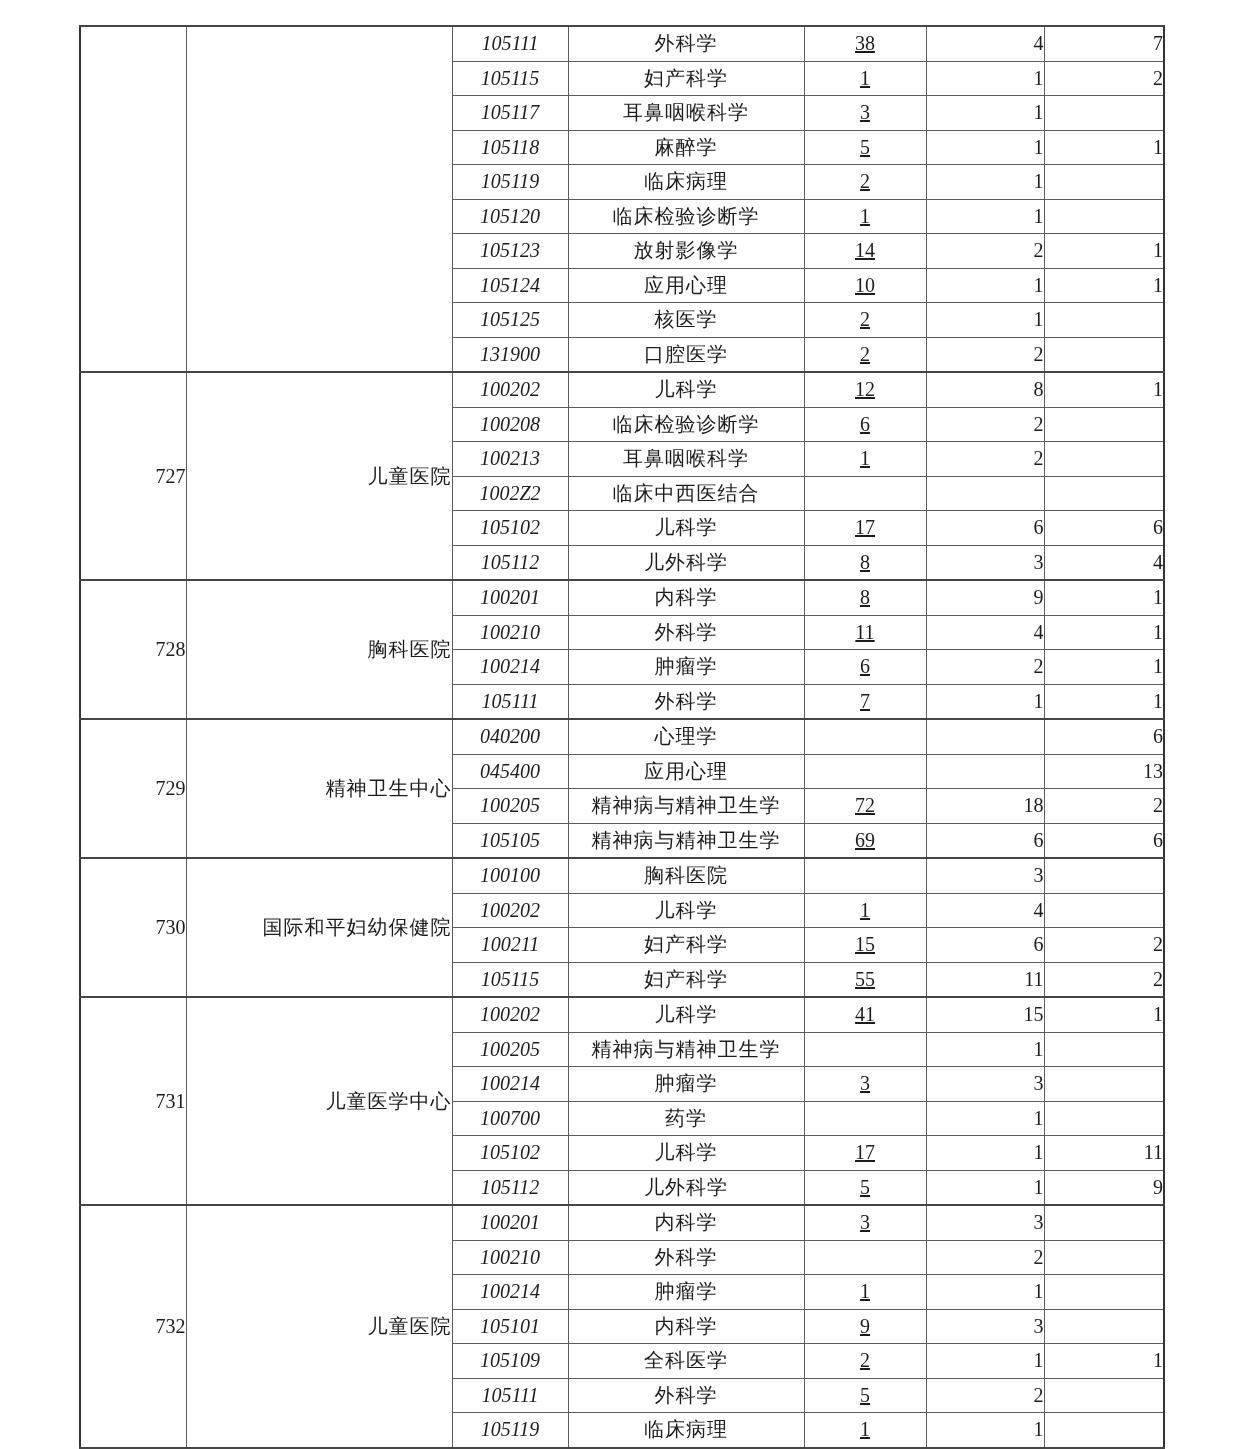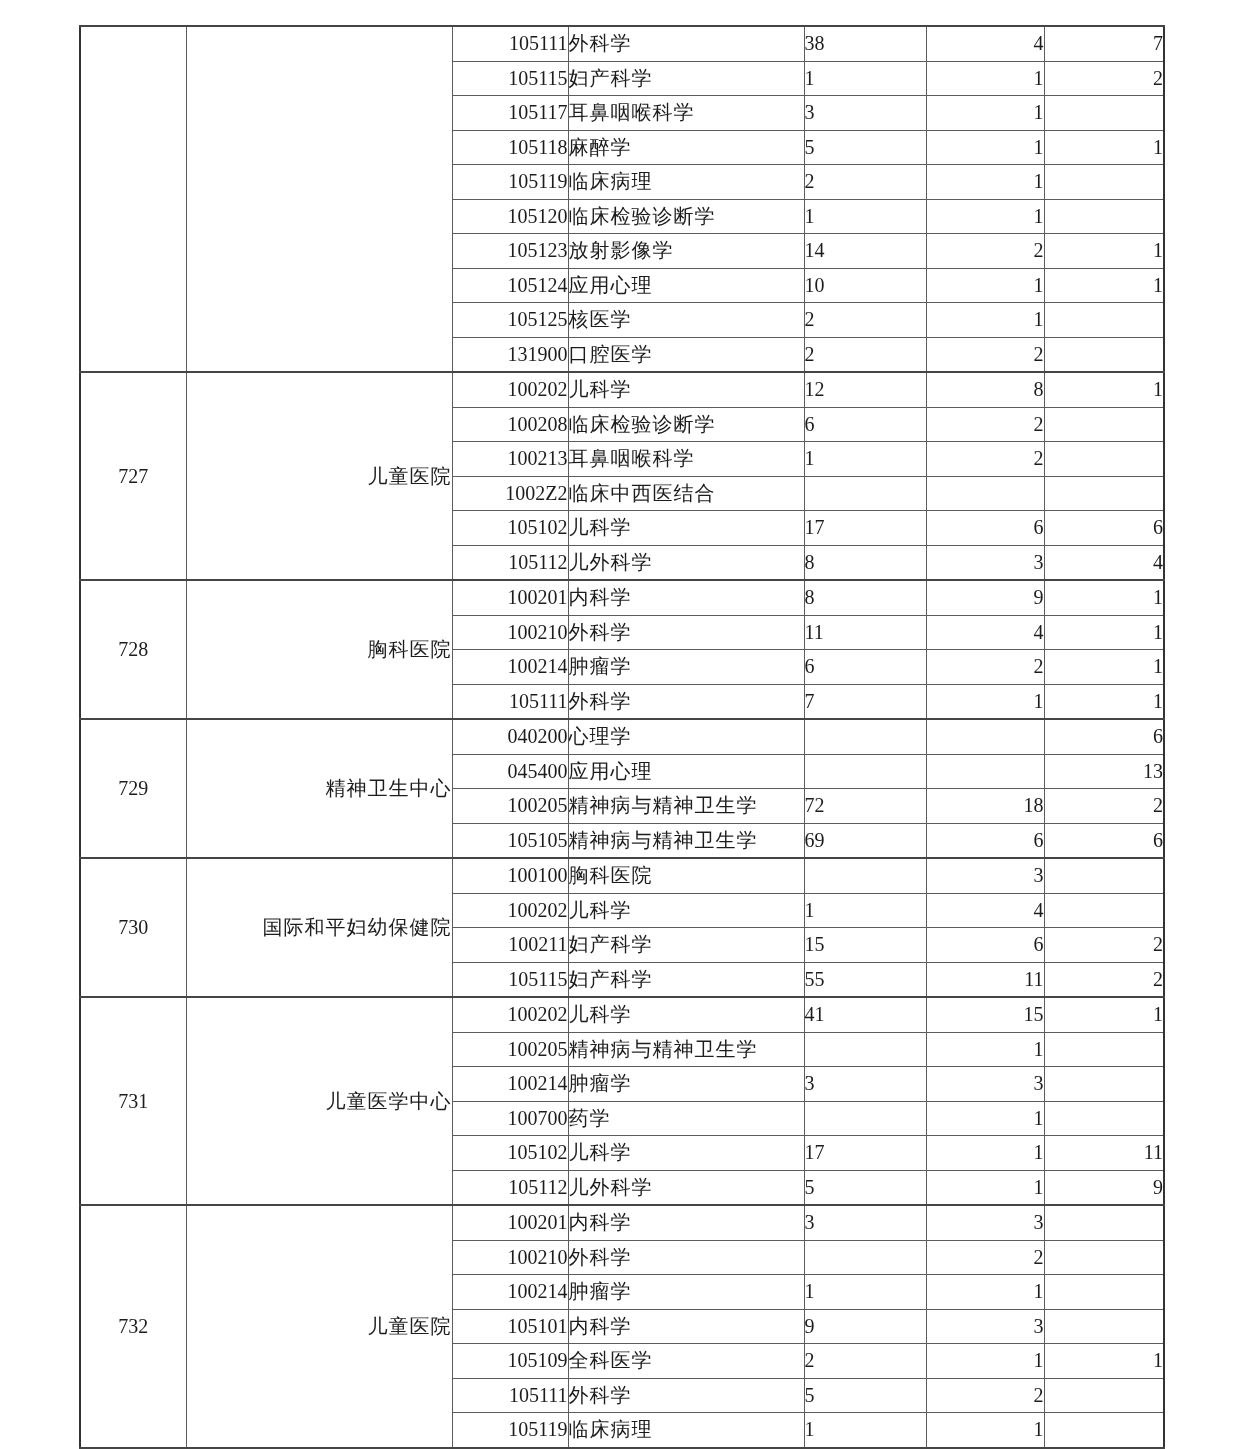--- a/index.html
+++ b/index.html
@@ -31,25 +31,25 @@
     font-size: 20px;
     padding: 0;
     overflow: hidden;
     white-space: nowrap;
     vertical-align: middle;
     background: #ffffff;
   }
   tr.section-start td {
     border-top: 2px solid #454545;
   }
-  td.c-unit   { padding-left: 12px; text-align: center; }
+  td.c-unit   { padding-left: 12px; text-align: right; }
   td.c-hosp   { padding-left: 13px; text-align: right; letter-spacing: 1px; }
-  td.c-pcode  { padding-left: 14px; text-align: right; }
-  td.c-pname  { padding-left: 14px; text-align: left; letter-spacing: 1px; }
-  td.c-num1   { text-align: left; padding-right: 18px; }
+  td.c-pcode  { padding-left: 14px; text-align: center; font-style: italic; }
+  td.c-pname  { padding-left: 14px; text-align: center; letter-spacing: 1px; }
+  td.c-num1   { text-align: center; padding-right: 18px; text-decoration: underline; }
   td.c-num2   { text-align: right; padding-right: 17px; }
   td.c-num3   { text-align: right; padding-right: 13px; }
   tr.total-row td {
     font-weight: bold;
     height: 31px;
     border-top: 2px solid #454545;
   }
 </style>
 </head>
 <body>

